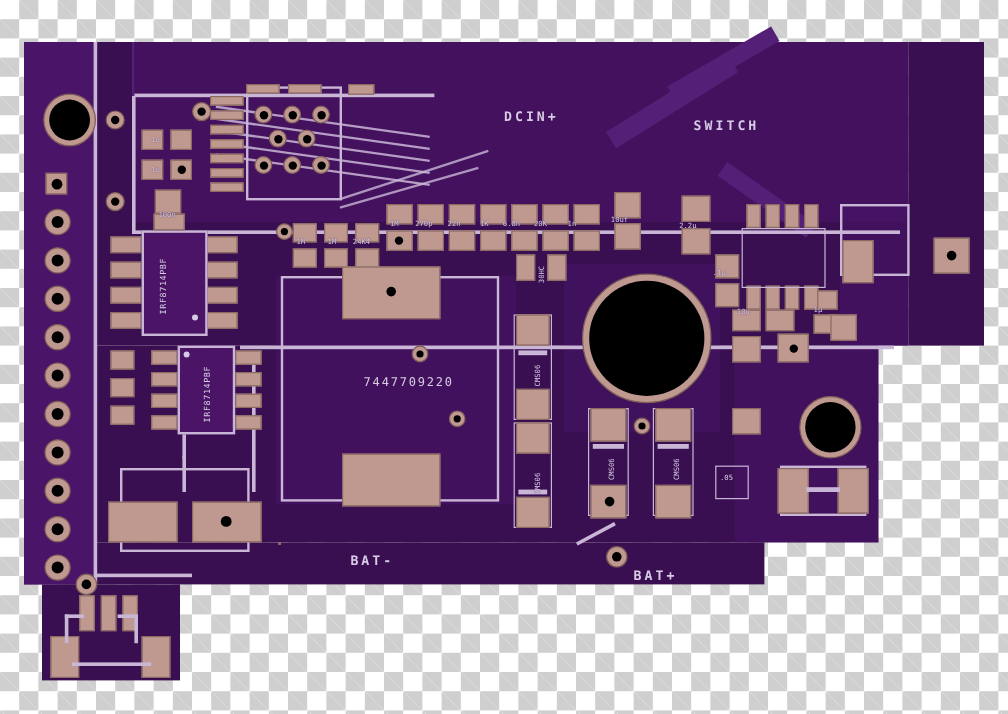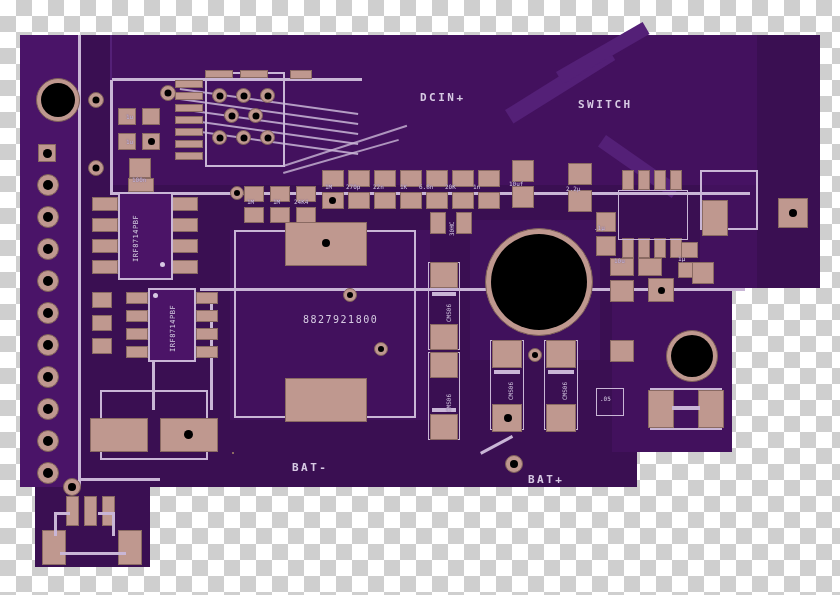--- a/index.html
+++ b/index.html
@@ -370,21 +370,21 @@
   <div class="trace" style="left:60px;top:552px;width:66px;height:3px;"></div>
   <div class="trace" style="left:80px;top:478px;width:80px;height:3px;"></div>
 
   <div class="pad" style="left:232px;top:452px;width:0px;height:0px;"></div>
 
   <div class="silk big" style="left:420px;top:92px;">DCIN+</div>
   <div class="silk big" style="left:578px;top:99px;">SWITCH</div>
   <div class="silk big" style="left:292px;top:462px;">BAT-</div>
   <div class="silk big" style="left:512px;top:474px;padding-left:16px;">BAT+</div>
 
-  <div class="silk" style="left:303px;top:315px;font-size:10px;letter-spacing:1.5px;">8827921800</div>
+  <div class="silk" style="left:303px;top:315px;font-size:10px;letter-spacing:1.5px;">7447709220</div>
 
   <div class="silk sm rot" style="left:133px;top:262px;">IRF8714PBF</div>
   <div class="silk sm rot" style="left:170px;top:352px;">IRF8714PBF</div>
 
   <div class="silk xs" style="left:126px;top:114px;">1u</div>
   <div class="silk xs" style="left:126px;top:139px;">1u</div>
   <div class="silk xs" style="left:132px;top:177px;">100n</div>
 
   <div class="silk xs" style="left:247px;top:199px;">1M</div>
   <div class="silk xs" style="left:273px;top:199px;">1M</div>

